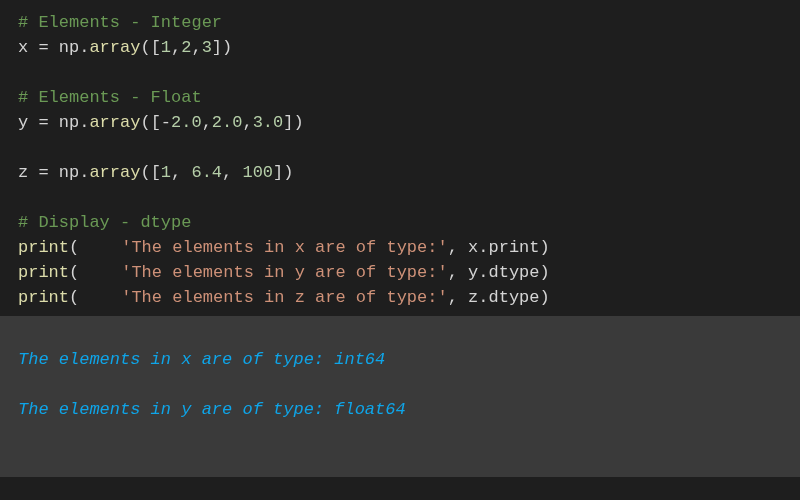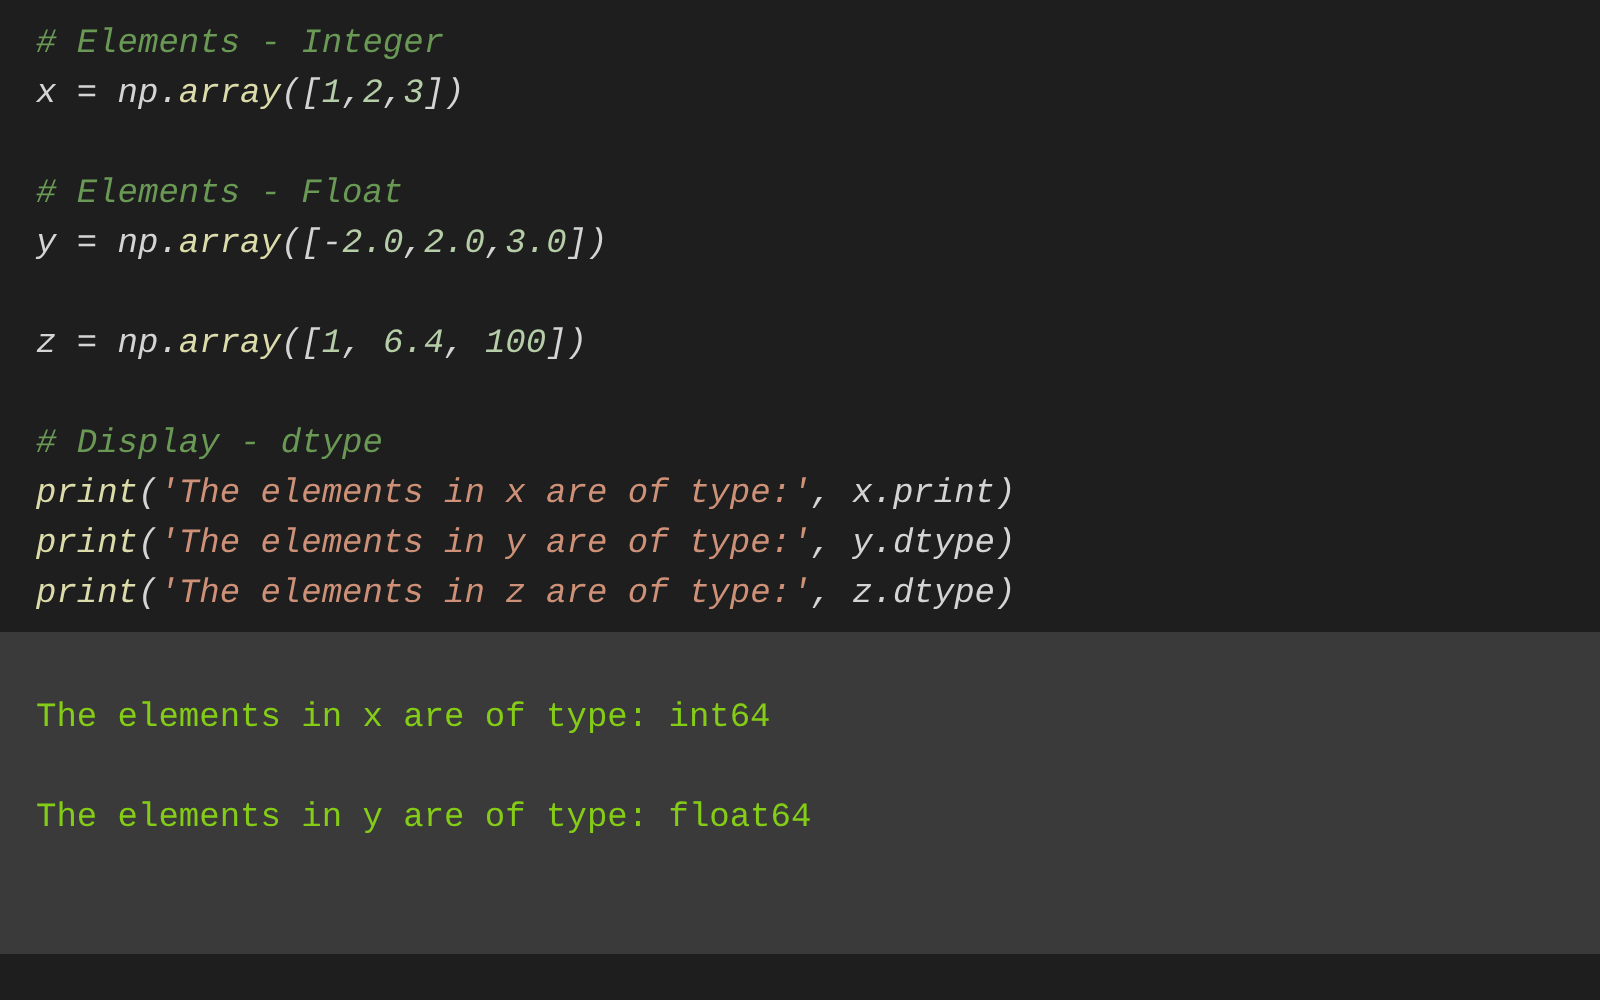--- a/index.html
+++ b/index.html
@@ -17,27 +17,27 @@
     padding: 10px 18px 6px 18px;
   }
   .output-area {
     background: #3a3a3a;
     padding: 6px 18px 30px 18px;
     color: #d4d4d4;
     font-size: 17px;
     line-height: 25px;
     white-space: pre;
   }
-  .line { white-space: pre; font-style: italic; }
+  .line { white-space: pre; }
   .c-comment { color: #6a9955; }
   .c-default { color: #d4d4d4; }
   .c-func    { color: #dcdcaa; }
-  .c-string  { color: #ce9178; }
+  .c-string  { color: #ce9178; margin-left: 42px; }
   .c-number  { color: #b5cea8; }
-  .out-line  { color: #84cc16; }
+  .out-line  { color: #0ea5e9; font-style: italic; }
 </style>
 </head>
 <body>
 
 <div class="code-area">
 
   <div class="line"><span class="c-comment"># Elements - Integer</span></div>
 
   <div class="line"><span class="c-default">x </span><span class="c-default">=</span><span class="c-default"> np</span><span class="c-default">.</span><span class="c-func">array</span><span class="c-default">([</span><span class="c-number">1</span><span class="c-default">,</span><span class="c-number">2</span><span class="c-default">,</span><span class="c-number">3</span><span class="c-default">])</span></div>
 

